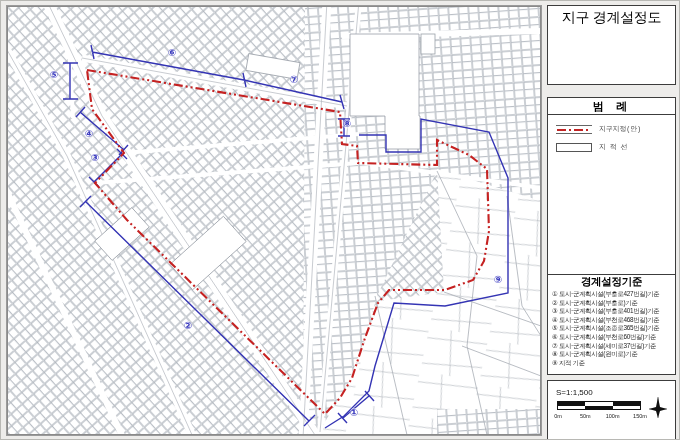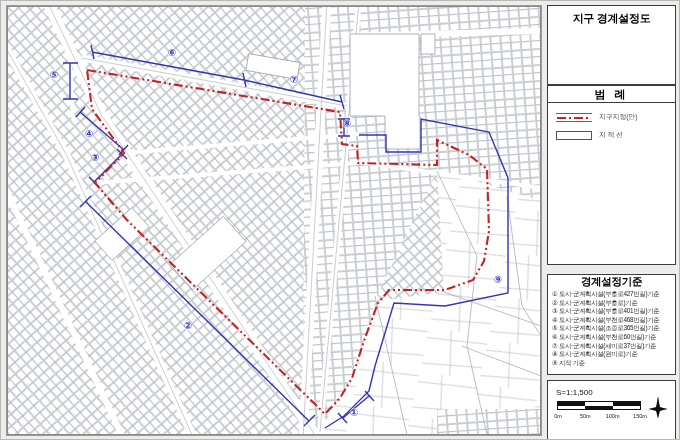--- a/index.html
+++ b/index.html
@@ -9,22 +9,22 @@
   
   .map-area{position:absolute;left:5px;top:4px;width:536px;height:431px;background:#fff;border:1px solid #9a9a9a;box-sizing:border-box;}
   .map-area svg{position:absolute;left:0;top:0;}
   .marker{position:absolute;transform:translate(-50%,-50%);color:#3b3bc0;font-size:10px;font-weight:bold;line-height:1;background:rgba(255,255,255,.55);border-radius:50%;padding:0;}
 
   
   .side{position:absolute;left:546px;top:0;width:130px;height:440px;}
   .box{position:absolute;left:0;width:129px;background:#fff;border:1px solid #3c3c3c;box-sizing:border-box;}
   .title-box{top:4px;height:80px;}
   .title-main{height:54px;display:flex;align-items:center;justify-content:center;font-weight:bold;font-size:12px;letter-spacing:-.5px;border-bottom:1px solid #3c3c3c;text-align:center;}
-  .title-sub{height:24px;display:flex;align-items:center;justify-content:center;font-weight:bold;font-size:11px;letter-spacing:-.3px;}
-  .legend-box{top:84px;height:180px;}
+  .title-sub{height:24px;display:flex;align-items:center;justify-content:center;font-weight:normal;font-size:14px;letter-spacing:-.3px;}
+  .legend-box{top:96px;height:180px;font-family:Liberation Mono, monospace;}
   .box-header{height:16px;display:flex;align-items:center;justify-content:center;font-weight:bold;font-size:11px;letter-spacing:3px;border-bottom:1px solid #3c3c3c;}
   .legend-body{padding:9px 8px;}
   .legend-item{display:flex;align-items:center;margin-bottom:8px;}
   .sym{width:36px;height:9px;box-sizing:border-box;margin-right:7px;flex:0 0 auto;position:relative;}
   .sym-district{border-top:1px solid #666;border-bottom:1px solid #666;}
   .sym-district .dashline{position:absolute;left:1px;right:1px;top:3px;height:2.5px;
     background:repeating-linear-gradient(90deg,#c22424 0 9px,rgba(0,0,0,0) 9px 12px,#c22424 12px 14px,rgba(0,0,0,0) 14px 17px);}
   .sym-cadastral{border:1px solid #555;background:#fff;}
   .legend-label{font-size:7px;color:#4a4a4a;letter-spacing:-.2px;}
   .criteria-box{top:273px;height:101px;}

